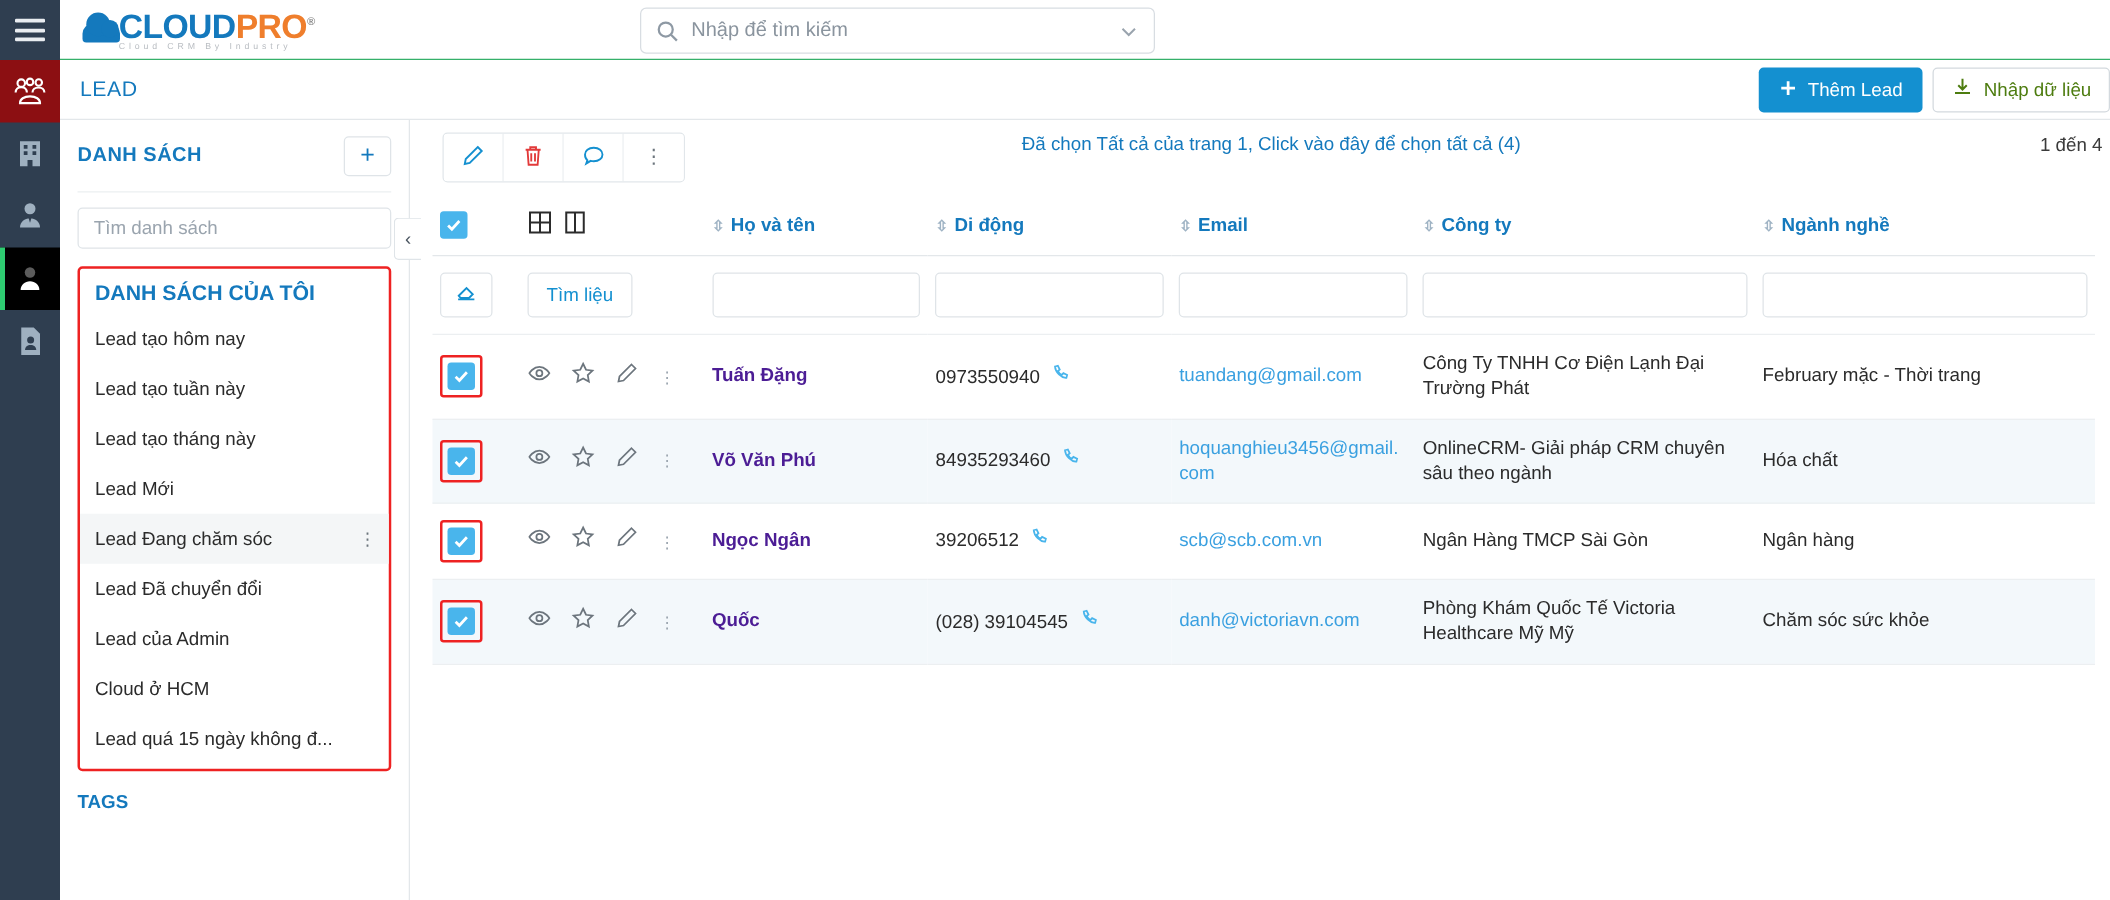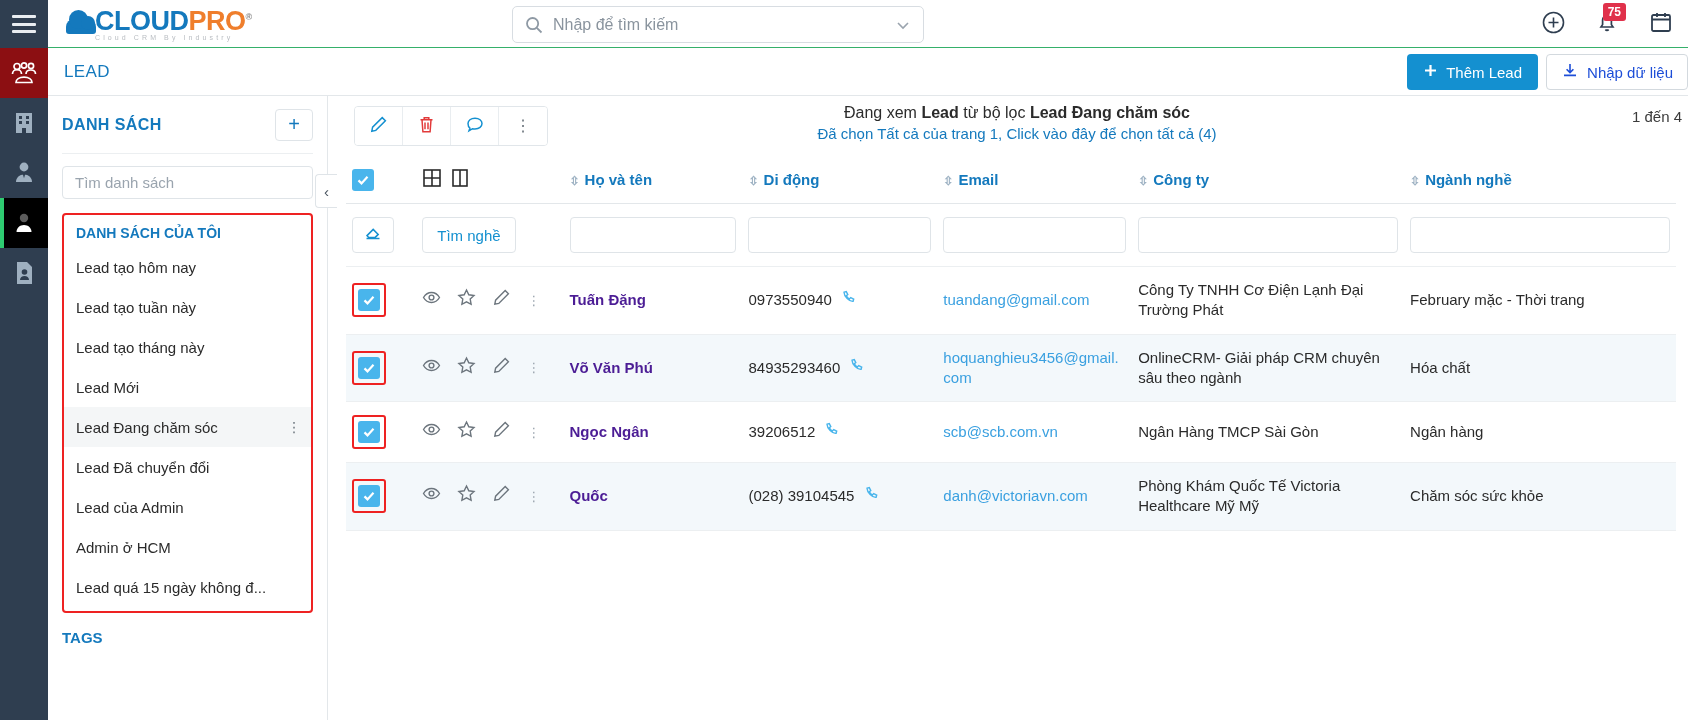--- a/index.html
+++ b/index.html
@@ -75,21 +75,21 @@
     display: flex; align-items: center; flex: 0 0 48px; position: relative;
   }
   .pagetitle { margin-left: 16px; font-size: 17px; color: #1479bd; letter-spacing: 0.4px; }
   .head-actions { position: absolute; right: 0; top: 6px; display: flex; gap: 8px; padding-right: 0; }
   .btn-primary {
     background: #1490d0; color: #fff; border: 0; border-radius: 4px; height: 36px;
     padding: 0 16px; font-size: 15px; display: flex; align-items: center; gap: 8px;
     font-family: "Liberation Sans", sans-serif; cursor: pointer; justify-content: center;
   }
   .btn-outline {
-    background: #fff; color: #1d4ed8; border: 1px solid #d3d9de; border-radius: 4px; height: 36px;
+    background: #fff; color: #4d7c0f; border: 1px solid #d3d9de; border-radius: 4px; height: 36px;
     padding: 0 14px; font-size: 15px; display: flex; align-items: center; gap: 8px;
     font-family: "Liberation Sans", sans-serif; cursor: pointer;
   }
 
   
   .body { flex: 1; display: flex; min-height: 0; }
 
   
   .listpanel {
     width: 280px; flex: 0 0 280px; background: #fff; border-right: 1px solid #e3e7ea;
@@ -107,21 +107,21 @@
   .lp-search {
     margin-top: 12px; width: 100%; height: 33px; border: 1px solid #dfe4e8; border-radius: 4px;
     padding: 0 12px; font-size: 15px; color: #333; outline: 0;
     font-family: "Liberation Sans", sans-serif;
   }
   .lp-search::placeholder { color: #9aa4ae; }
   .lp-box {
     margin-top: 14px; border: 2px solid #ee2222; border-radius: 4px; background: #fff;
     padding: 6px 0 4px 0;
   }
-  .lp-group { font-size: 14px; color: #1479bd; font-weight: bold; padding: 4px 12px 6px 12px; }
+  .lp-group { font-size: 17px; color: #1479bd; font-weight: bold; padding: 4px 12px 6px 12px; }
   .lp-item {
     height: 40px; display: flex; align-items: center; justify-content: space-between;
     padding: 0 10px 0 12px; font-size: 15px; color: #2b2b2b; cursor: pointer;
   }
   .lp-item.active { background: #f4f6f7; }
   .lp-kebab { color: #6c757d; letter-spacing: 0; font-size: 14px; line-height: 1; }
   .lp-tags { font-size: 15px; color: #1479bd; font-weight: bold; margin-top: 16px; }
 
   
   .collapse-handle {
@@ -301,47 +301,20 @@
           </span>
           <input placeholder="Nhập để tìm kiếm" style="">
           <span class="caret">
             <svg width="16" height="16" viewBox="0 0 16 16" fill="none" stroke="currentColor" stroke-width="1.6">
               <path d="M3 6l5 5 5-5"></path>
             </svg>
           </span>
         </div>
       </div>
 
-      <div class="top-icons">
-        <div class="ticon">
-          <span>
-            <svg width="25" height="25" viewBox="0 0 25 25" fill="none" stroke="currentColor" stroke-width="1.6">
-              <circle cx="12.5" cy="12.5" r="10"></circle>
-                <path d="M12.5 7.5v10M7.5 12.5h10"></path>
-            </svg>
-          </span>
-        </div>
-        <div class="ticon">
-          <span>
-            <svg width="24" height="24" viewBox="0 0 24 24" fill="none" stroke="currentColor" stroke-width="1.7">
-              <path d="M6 17h12l-1.6-2.4V10a4.4 4.4 0 10-8.8 0v4.6z"></path>
-              <path d="M10.4 19.5a1.9 1.9 0 003.2 0"></path>
-            </svg>
-          </span>
-          <span class="badge">75</span>
-        </div>
-        <div class="ticon">
-          <span>
-            <svg width="24" height="24" viewBox="0 0 24 24" fill="none" stroke="currentColor" stroke-width="1.8">
-              <rect x="3" y="5" width="18" height="16" rx="1.5"></rect>
-              <path d="M3 9.5h18M8 3v4M16 3v4"></path>
-            </svg>
-          </span>
-        </div>
-      </div>
     </div>
 
     <div class="pagehead">
       <div class="pagetitle">LEAD</div>
       <div class="head-actions">
         <button class="btn-primary">
           <span>
             <svg width="15" height="15" viewBox="0 0 15 15" fill="none" stroke="currentColor" stroke-width="2.2">
               <path d="M7.5 2v11M2 7.5h11"></path>
             </svg>
@@ -389,21 +362,21 @@
             <span>Lead Đang chăm sóc</span>
             <span class="lp-kebab">⋮</span>
           </div>
           <div class="lp-item">
             <span>Lead Đã chuyển đổi</span>
           </div>
           <div class="lp-item">
             <span>Lead của Admin</span>
           </div>
           <div class="lp-item">
-            <span>Admin ở HCM</span>
+            <span>Cloud ở HCM</span>
           </div>
           <div class="lp-item">
             <span>Lead quá 15 ngày không đ...</span>
           </div>
         </div>
 
         <div class="lp-tags">TAGS</div>
       </div>
 
       <div class="content">
@@ -433,23 +406,20 @@
                   <path d="M10 3.2c4.2 0 7 2.4 7 5.4s-2.8 5.4-7 5.4c-0.9 0-1.7-0.1-2.5-0.3L4 15.8l0.9-2.6C3.6 12.2 3 10.8 3 8.6 3 5.6 5.8 3.2 10 3.2z"></path>
                 </svg>
               </span>
             </button>
             <button class="tbbtn more">
               <span>⋮</span>
             </button>
           </div>
 
           <div class="filterinfo">
-            <div class="l1">
-              <span>Đang xem </span><b>Lead</b><span> từ bộ lọc </span><b>Lead Đang chăm sóc</b>
-            </div>
             <div class="l2">Đã chọn Tất cả của trang 1, Click vào đây để chọn tất cả (4)</div>
           </div>
 
           <div class="pager">1 đến 4</div>
         </div>
 
         <div class="tablewrap">
           <table class="grid">
             <colgroup>
               <col class="col-chk">
@@ -508,21 +478,21 @@
                   <span class="eraser">
                     <span>
                       <svg width="18" height="18" viewBox="0 0 18 18" fill="none" stroke="currentColor" stroke-width="1.5">
                         <path d="M3 12.6l6.2-6.2 5 5-3 3H4.6z"></path>
                           <path d="M2.5 15.5h13"></path>
                       </svg>
                     </span>
                   </span>
                 </td>
                 <td>
-                  <button class="searchbtn">Tìm nghề</button>
+                  <button class="searchbtn">Tìm liệu</button>
                 </td>
                 <td>
                   <input class="fi" style="">
                 </td>
                 <td>
                   <input class="fi" style="">
                 </td>
                 <td>
                   <input class="fi" style="">
                 </td>

